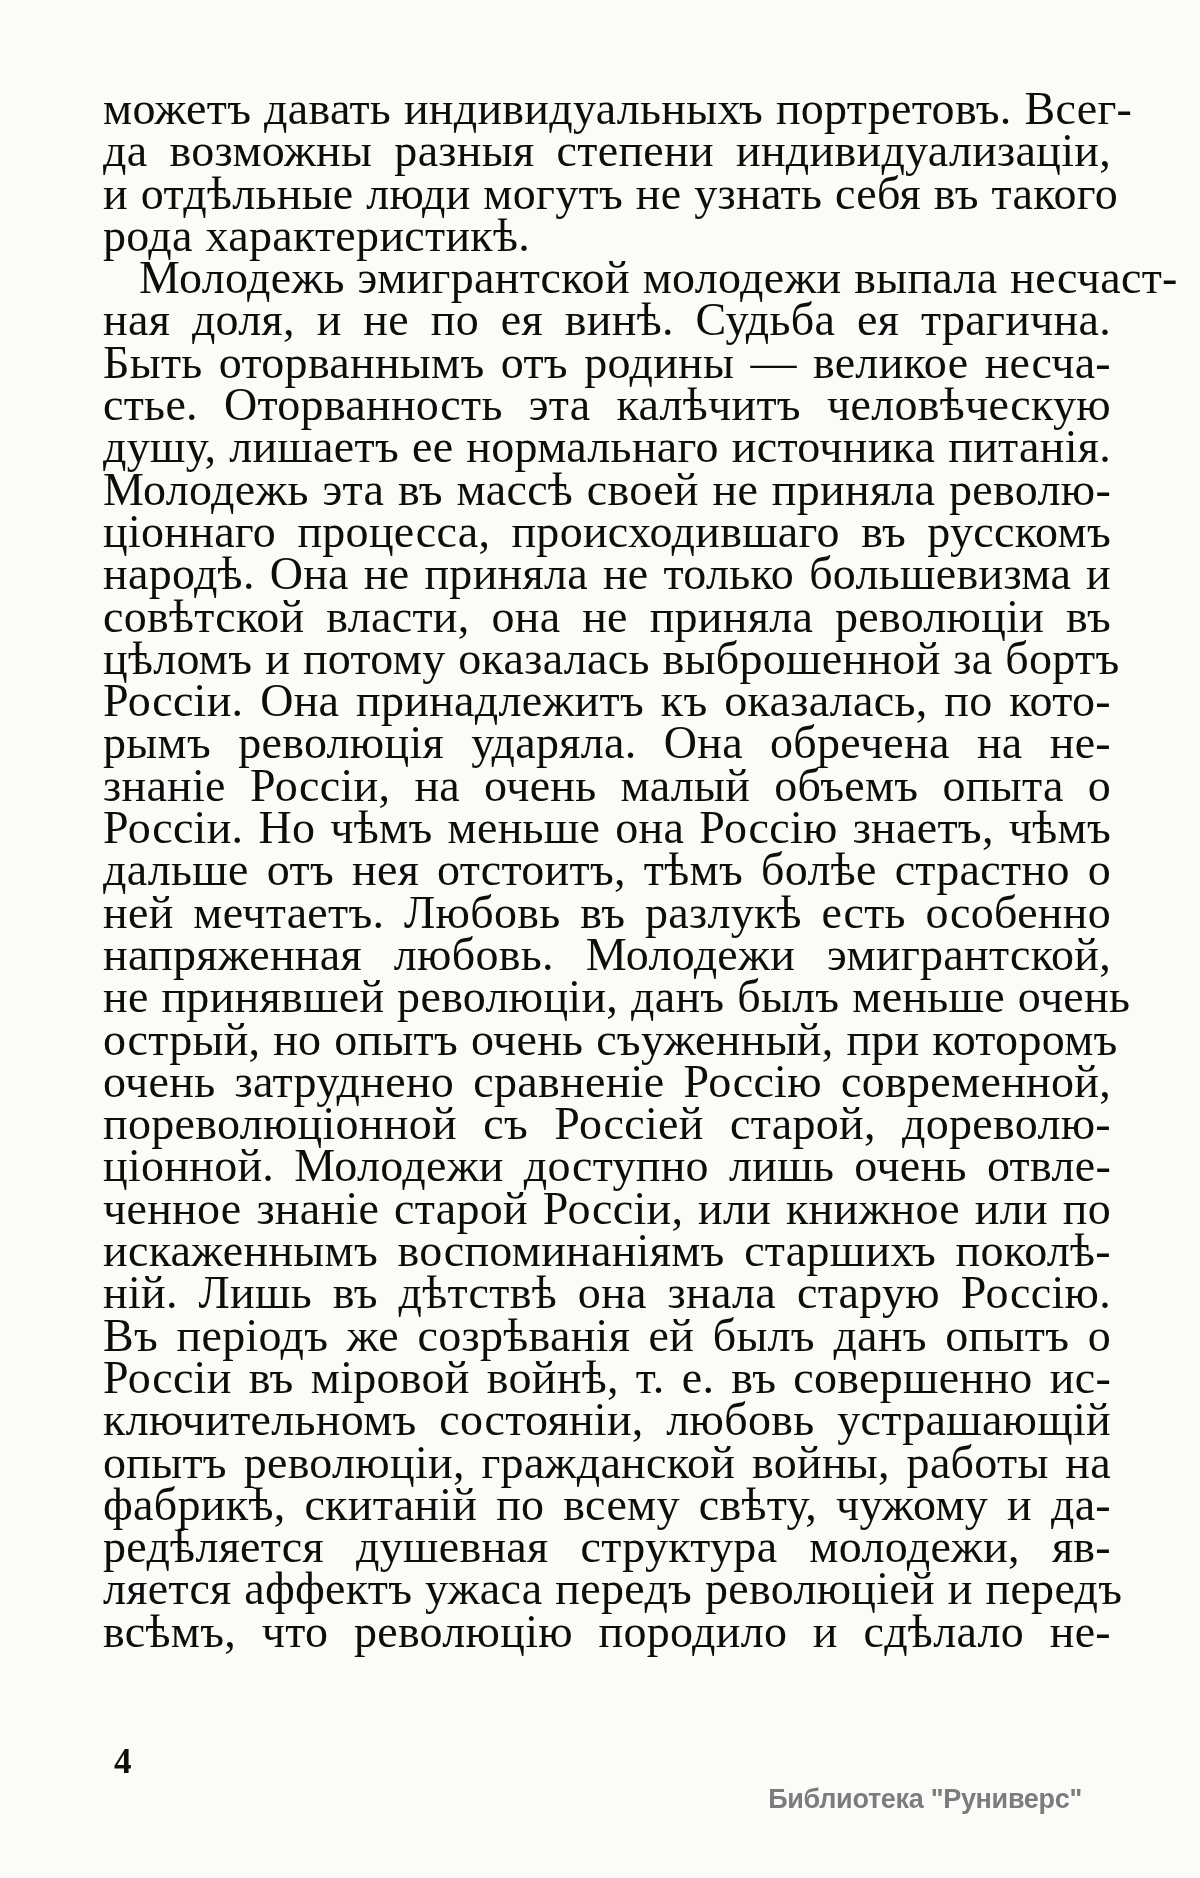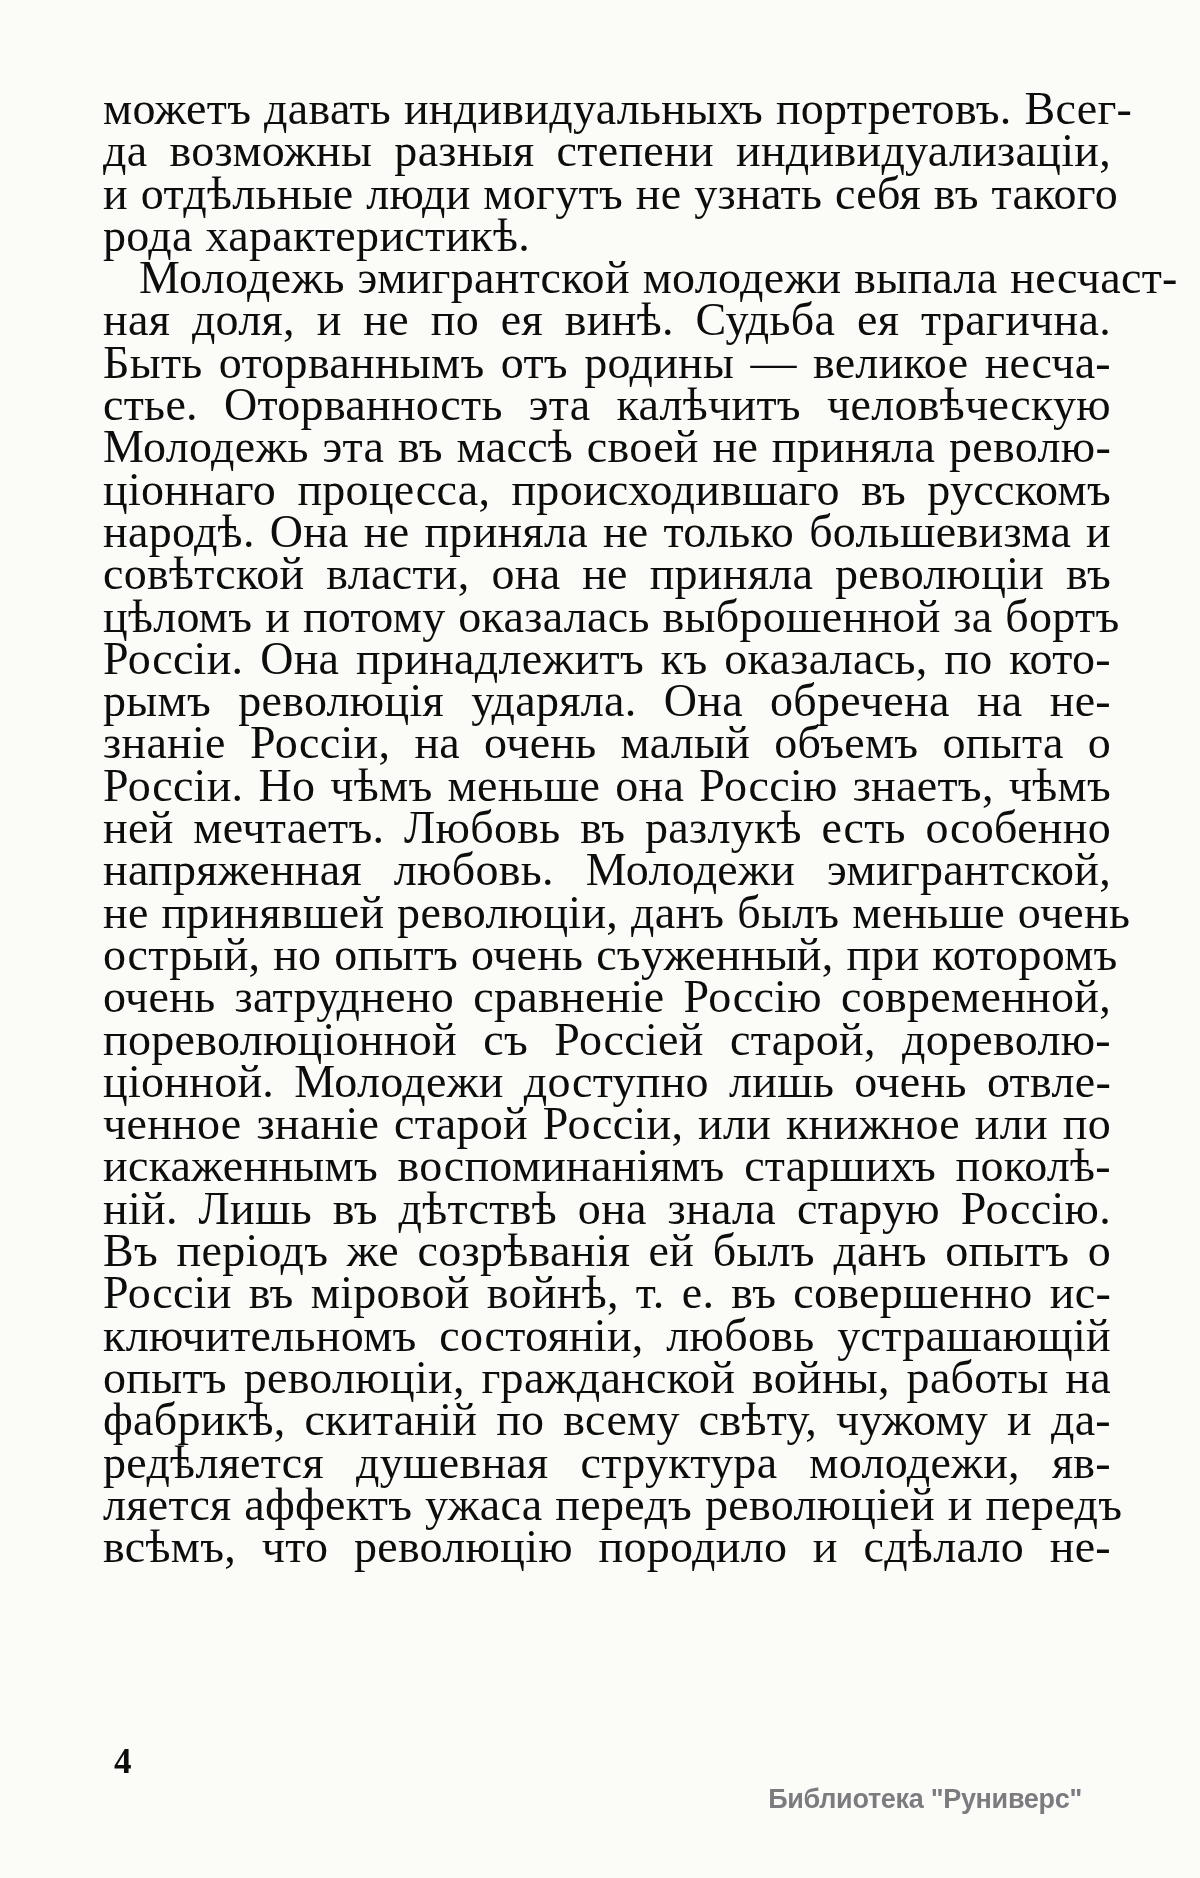--- a/index.html
+++ b/index.html
@@ -68,29 +68,31 @@
 <div class="scan-page">
   <div class="text-block">
       <div class="line">можетъ давать индивидуальныхъ портретовъ. Всег-</div>
       <div class="line">да возможны разныя степени индивидуализаціи,</div>
       <div class="line">и отдѣльные люди могутъ не узнать себя въ такого</div>
       <div class="line no-justify">рода характеристикѣ.</div>
       <div class="line indent">Молодежь эмигрантской молодежи выпала несчаст-</div>
       <div class="line">ная доля, и не по ея винѣ. Судьба ея трагична.</div>
       <div class="line">Быть оторваннымъ отъ родины — великое несча-</div>
       <div class="line">стье. Оторванность эта калѣчитъ человѣческую</div>
+      <div class="line">душу, лишаетъ ее нормальнаго источника питанія.</div>
       <div class="line">Молодежь эта въ массѣ своей не приняла револю-</div>
       <div class="line">ціоннаго процесса, происходившаго въ русскомъ</div>
       <div class="line">народѣ. Она не приняла не только большевизма и</div>
       <div class="line">совѣтской власти, она не приняла революціи въ</div>
       <div class="line">цѣломъ и потому оказалась выброшенной за бортъ</div>
       <div class="line">Россіи. Она принадлежитъ къ оказалась, по кото-</div>
       <div class="line">рымъ революція ударяла. Она обречена на не-</div>
       <div class="line">знаніе Россіи, на очень малый объемъ опыта о</div>
       <div class="line">Россіи. Но чѣмъ меньше она Россію знаетъ, чѣмъ</div>
+      <div class="line">дальше отъ нея отстоитъ, тѣмъ болѣе страстно о</div>
       <div class="line">ней мечтаетъ. Любовь въ разлукѣ есть особенно</div>
       <div class="line">напряженная любовь. Молодежи эмигрантской,</div>
       <div class="line">не принявшей революціи, данъ былъ меньше очень</div>
       <div class="line">острый, но опытъ очень съуженный, при которомъ</div>
       <div class="line">очень затруднено сравненіе Россію современной,</div>
       <div class="line">пореволюціонной съ Россіей старой, дореволю-</div>
       <div class="line">ціонной. Молодежи доступно лишь очень отвле-</div>
       <div class="line">ченное знаніе старой Россіи, или книжное или по</div>
       <div class="line">искаженнымъ воспоминаніямъ старшихъ поколѣ-</div>
       <div class="line">ній. Лишь въ дѣтствѣ она знала старую Россію.</div>

